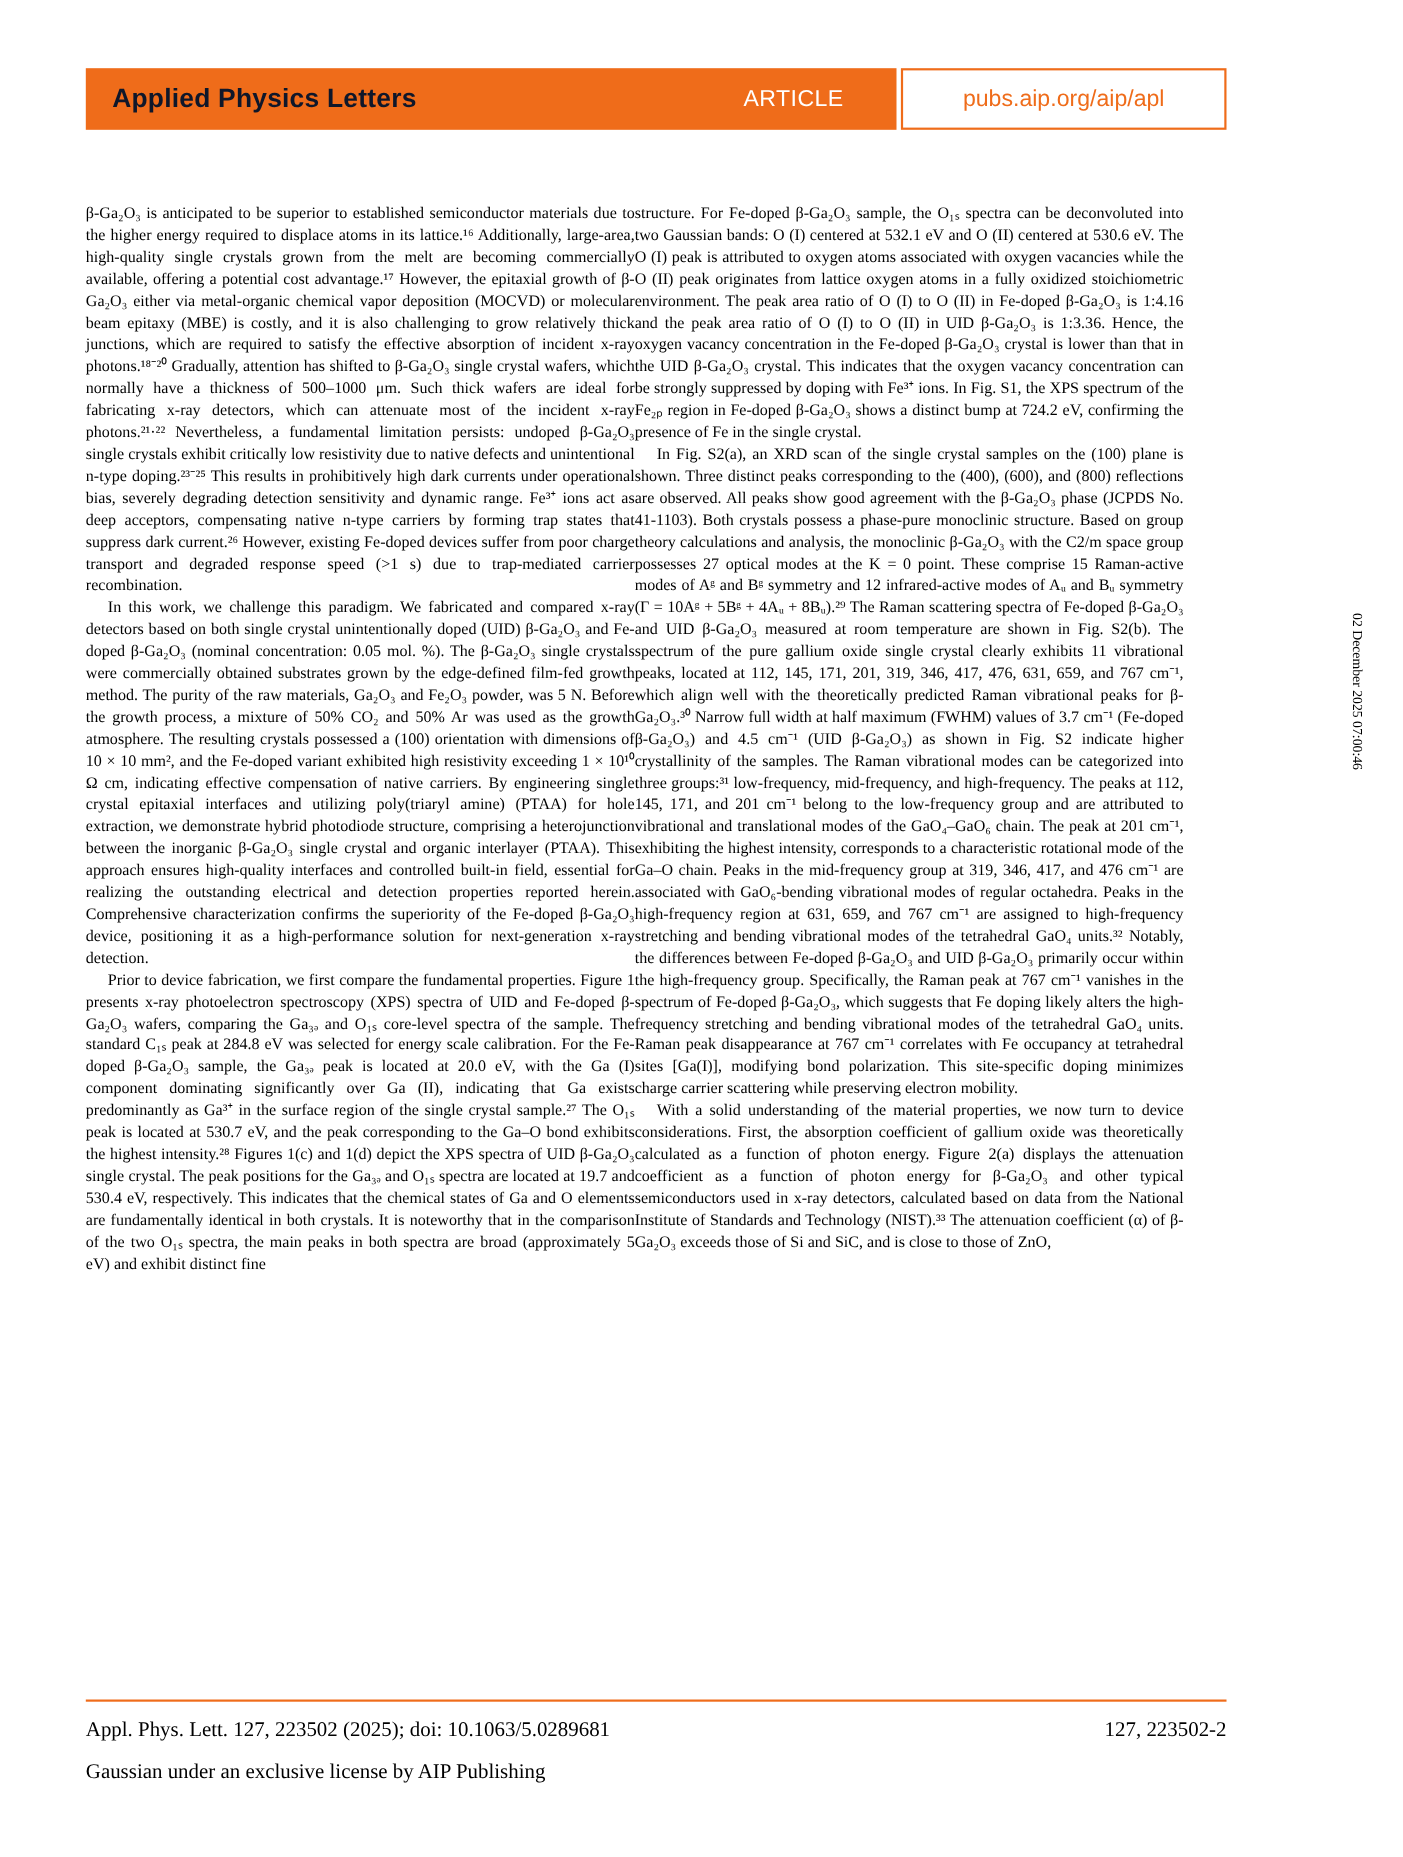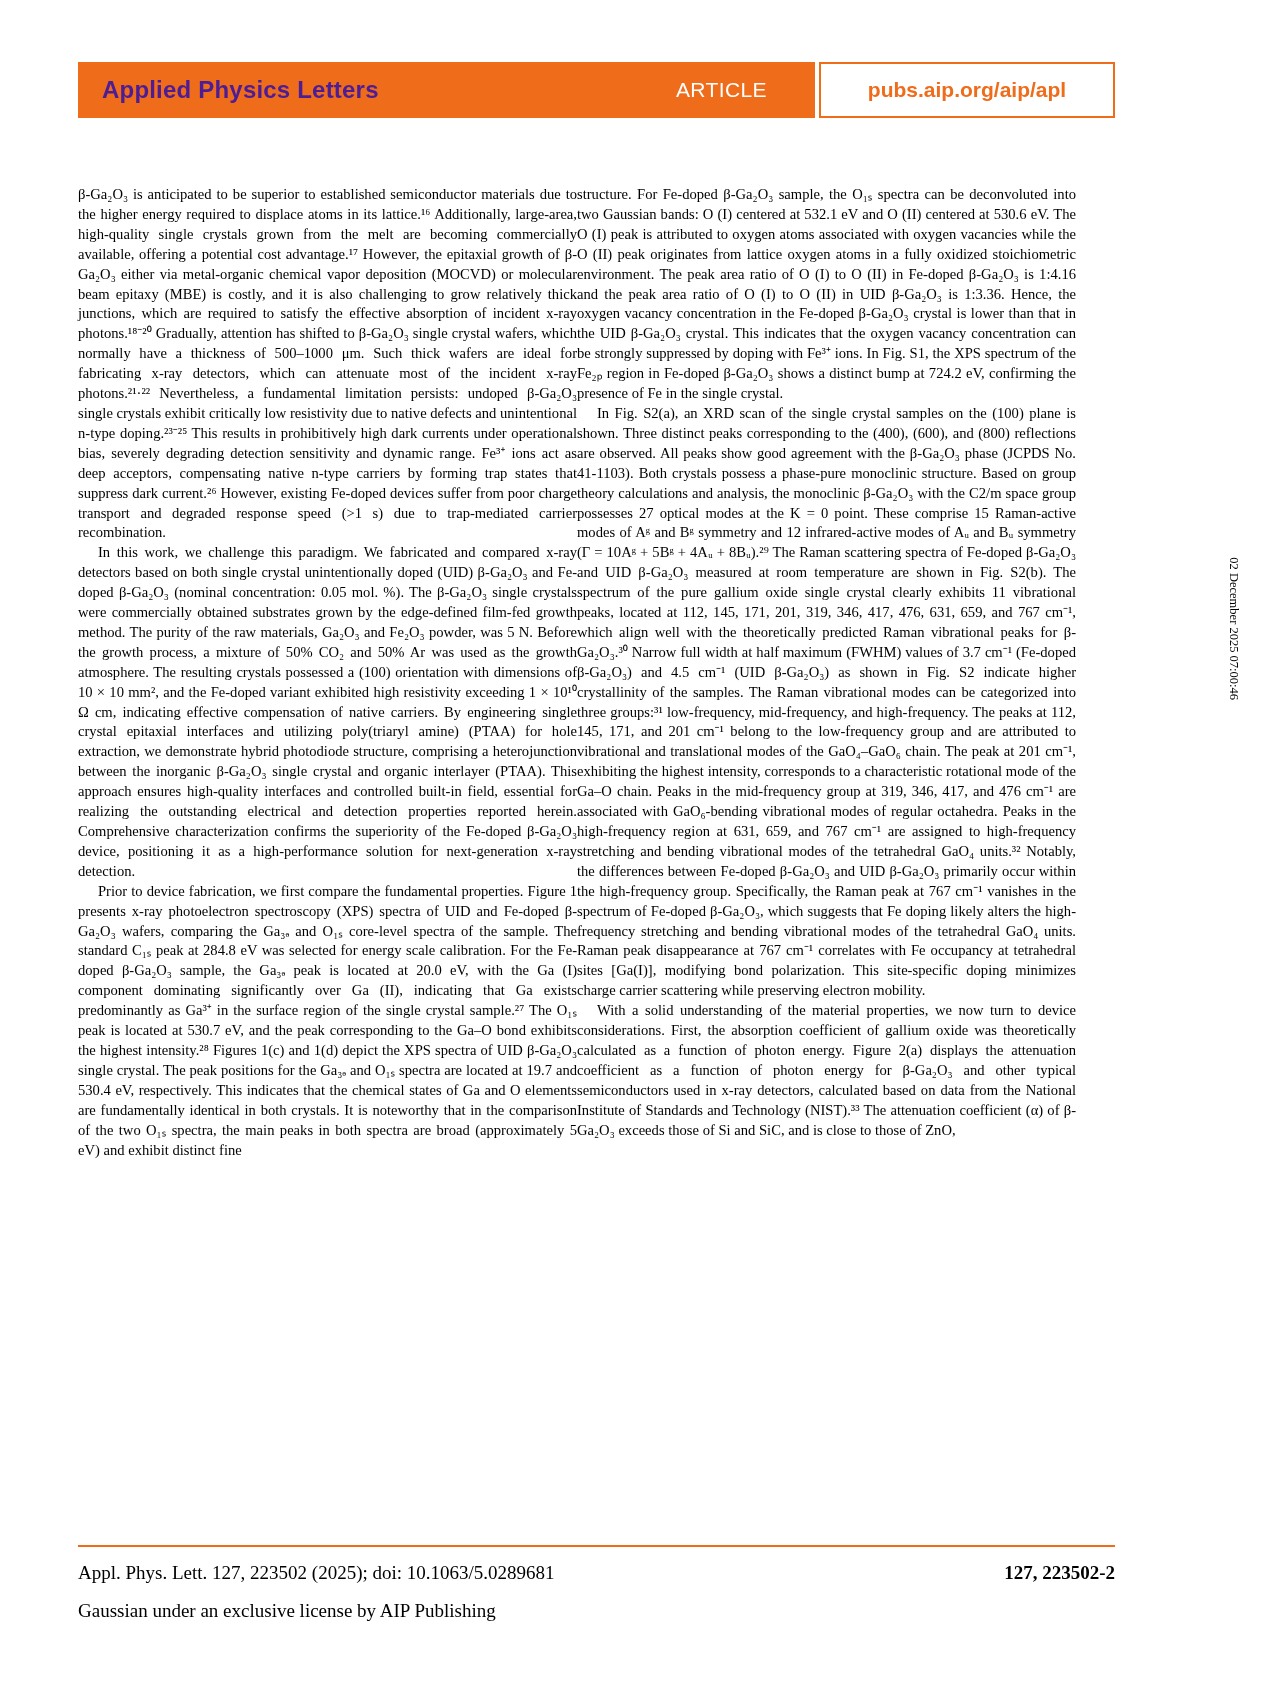--- a/index.html
+++ b/index.html
@@ -27,21 +27,21 @@
   .header-left {
     background: #ef6c1a;
     flex: 1 1 auto;
     display: flex;
     align-items: center;
     justify-content: space-between;
     padding: 0 22px 0 24px;
     box-sizing: border-box;
   }
   .journal-title {
-    color: #4c1d95;
+    color: #0f172a;
     font-family: "Liberation Sans", sans-serif;
     font-weight: bold;
     font-size: 24px;
     letter-spacing: 0.2px;
   }
   .article-label {
     color: #ffffff;
     font-family: "Liberation Sans", sans-serif;
     font-weight: normal;
     font-size: 21px;
@@ -54,21 +54,21 @@
     box-sizing: border-box;
     background: #ffffff;
     display: flex;
     align-items: center;
     justify-content: center;
     margin-left: 4px;
   }
   .header-right a {
     color: #ef6c1a;
     font-family: "Liberation Sans", sans-serif;
-    font-weight: bold;
+    font-weight: normal;
     font-size: 21px;
     text-decoration: none;
   }
 
   
   .content {
     position: absolute;
     left: 78px;
     top: 185px;
     width: 1037px;
@@ -116,21 +116,21 @@
     top: 1562px;
     width: 1037px;
     font-size: 19px;
   }
   .footer-row {
     display: flex;
     justify-content: space-between;
     align-items: baseline;
   }
   .footer-left { }
-  .footer-right { font-weight: bold; }
+  .footer-right { font-weight: normal; }
   .footer-second {
     margin-top: 16px;
   }
 </style>
 </head>
 <body>
 
 <div class="header">
   <div class="header-left">
     <span class="journal-title">Applied Physics Letters</span>

